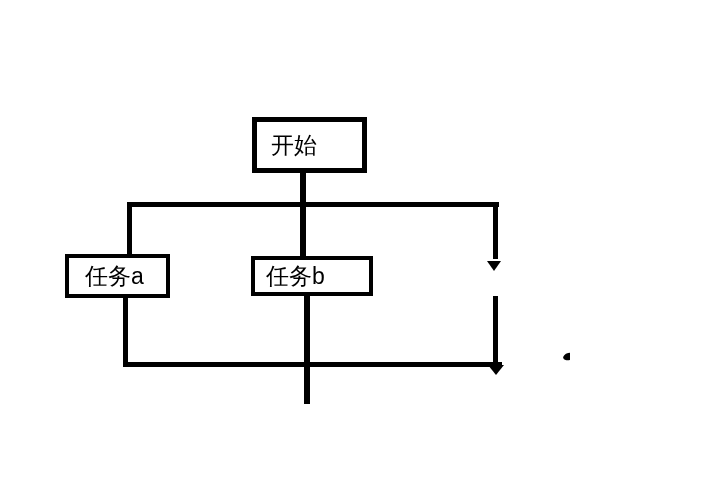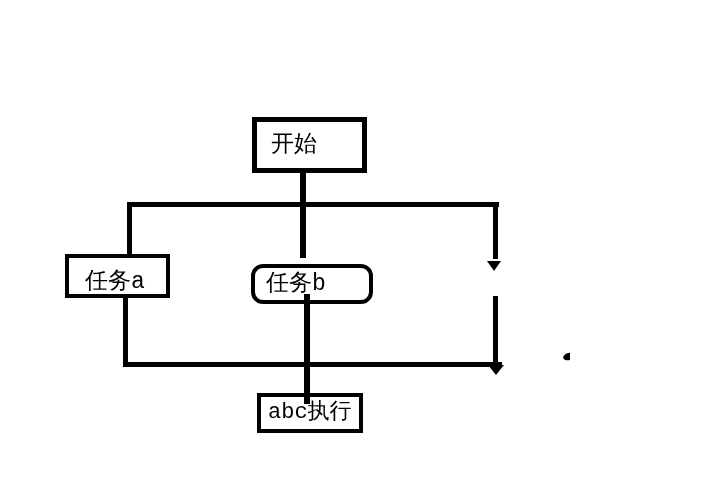--- a/index.html
+++ b/index.html
@@ -6,21 +6,21 @@
     margin: 0;
     padding: 0;
     background: #ffffff;
   }
   #canvas {
     position: relative;
     width: 570px;
     height: 500px;
     background: #ffffff;
     overflow: hidden;
-    font-family: Liberation Mono, monospace;
+    font-family: Liberation Sans, sans-serif;
   }
   .node {
     position: absolute;
     box-sizing: border-box;
     background: #ffffff;
     border: 4px solid #000000;
     color: #000000;
     display: flex;
     align-items: center;
     font-size: 23px;
@@ -45,22 +45,22 @@
   }
   .ink-dot {
     position: absolute;
     background: #000000;
     border-radius: 50%;
     transform: rotate(-15deg);
     z-index: 2;
   }
   
   #node-start  { left: 252px; top: 117px; width: 115px; height: 56px; padding-left: 14px; }
-  #node-task-a { left:  65px; top: 254px; width: 105px; height: 44px; padding-left: 16px; align-items: flex-end; }
-  #node-task-b { left: 251px; top: 264px; width: 122px; height: 40px; padding-left: 11px; border-radius: 12px; }
+  #node-task-a { left:  65px; top: 254px; width: 105px; height: 44px; padding-left: 16px; }
+  #node-task-b { left: 251px; top: 256px; width: 122px; height: 40px; padding-left: 11px; }
   #node-task-c { left: 437px; top: 257px; width: 107px; height: 43px; padding-left: 17px; }
   #node-exec   { left: 257px; top: 393px; width: 106px; height: 40px; padding-left:  7px; font-size: 22px; }
   
   #v-start-down   { left: 300px; top: 168px; width: 6px; height: 90px; }
   #h-branch       { left: 127px; top: 202px; width: 372px; height: 5px; }
   #v-branch-left  { left: 127px; top: 202px; width: 5px; height: 54px; }
   #v-branch-right { left: 493px; top: 203px; width: 5px; height: 56px; }
   #arrow-into-c   { left: 487px; top: 261px; }
   #v-a-down       { left: 123px; top: 294px; width: 5px; height: 70px; }
   #v-b-down       { left: 304px; top: 294px; width: 6px; height: 110px; }
@@ -80,23 +80,20 @@
 
   <div id="node-task-a" class="node">
     <span>任务a</span>
   </div>
 
   <div id="node-task-b" class="node">
     <span>任务b</span>
   </div>
 
 
-  <div id="node-exec" class="node">
-    <span>abc执行</span>
-  </div>
 
   <div id="v-start-down" class="ln"></div>
   <div id="h-branch" class="ln"></div>
   <div id="v-branch-left" class="ln"></div>
   <div id="v-branch-right" class="ln"></div>
   <div id="arrow-into-c" class="arrow-down"></div>
   <div id="v-a-down" class="ln"></div>
   <div id="v-b-down" class="ln"></div>
   <div id="v-c-down" class="ln"></div>
   <div id="h-join" class="ln"></div>

